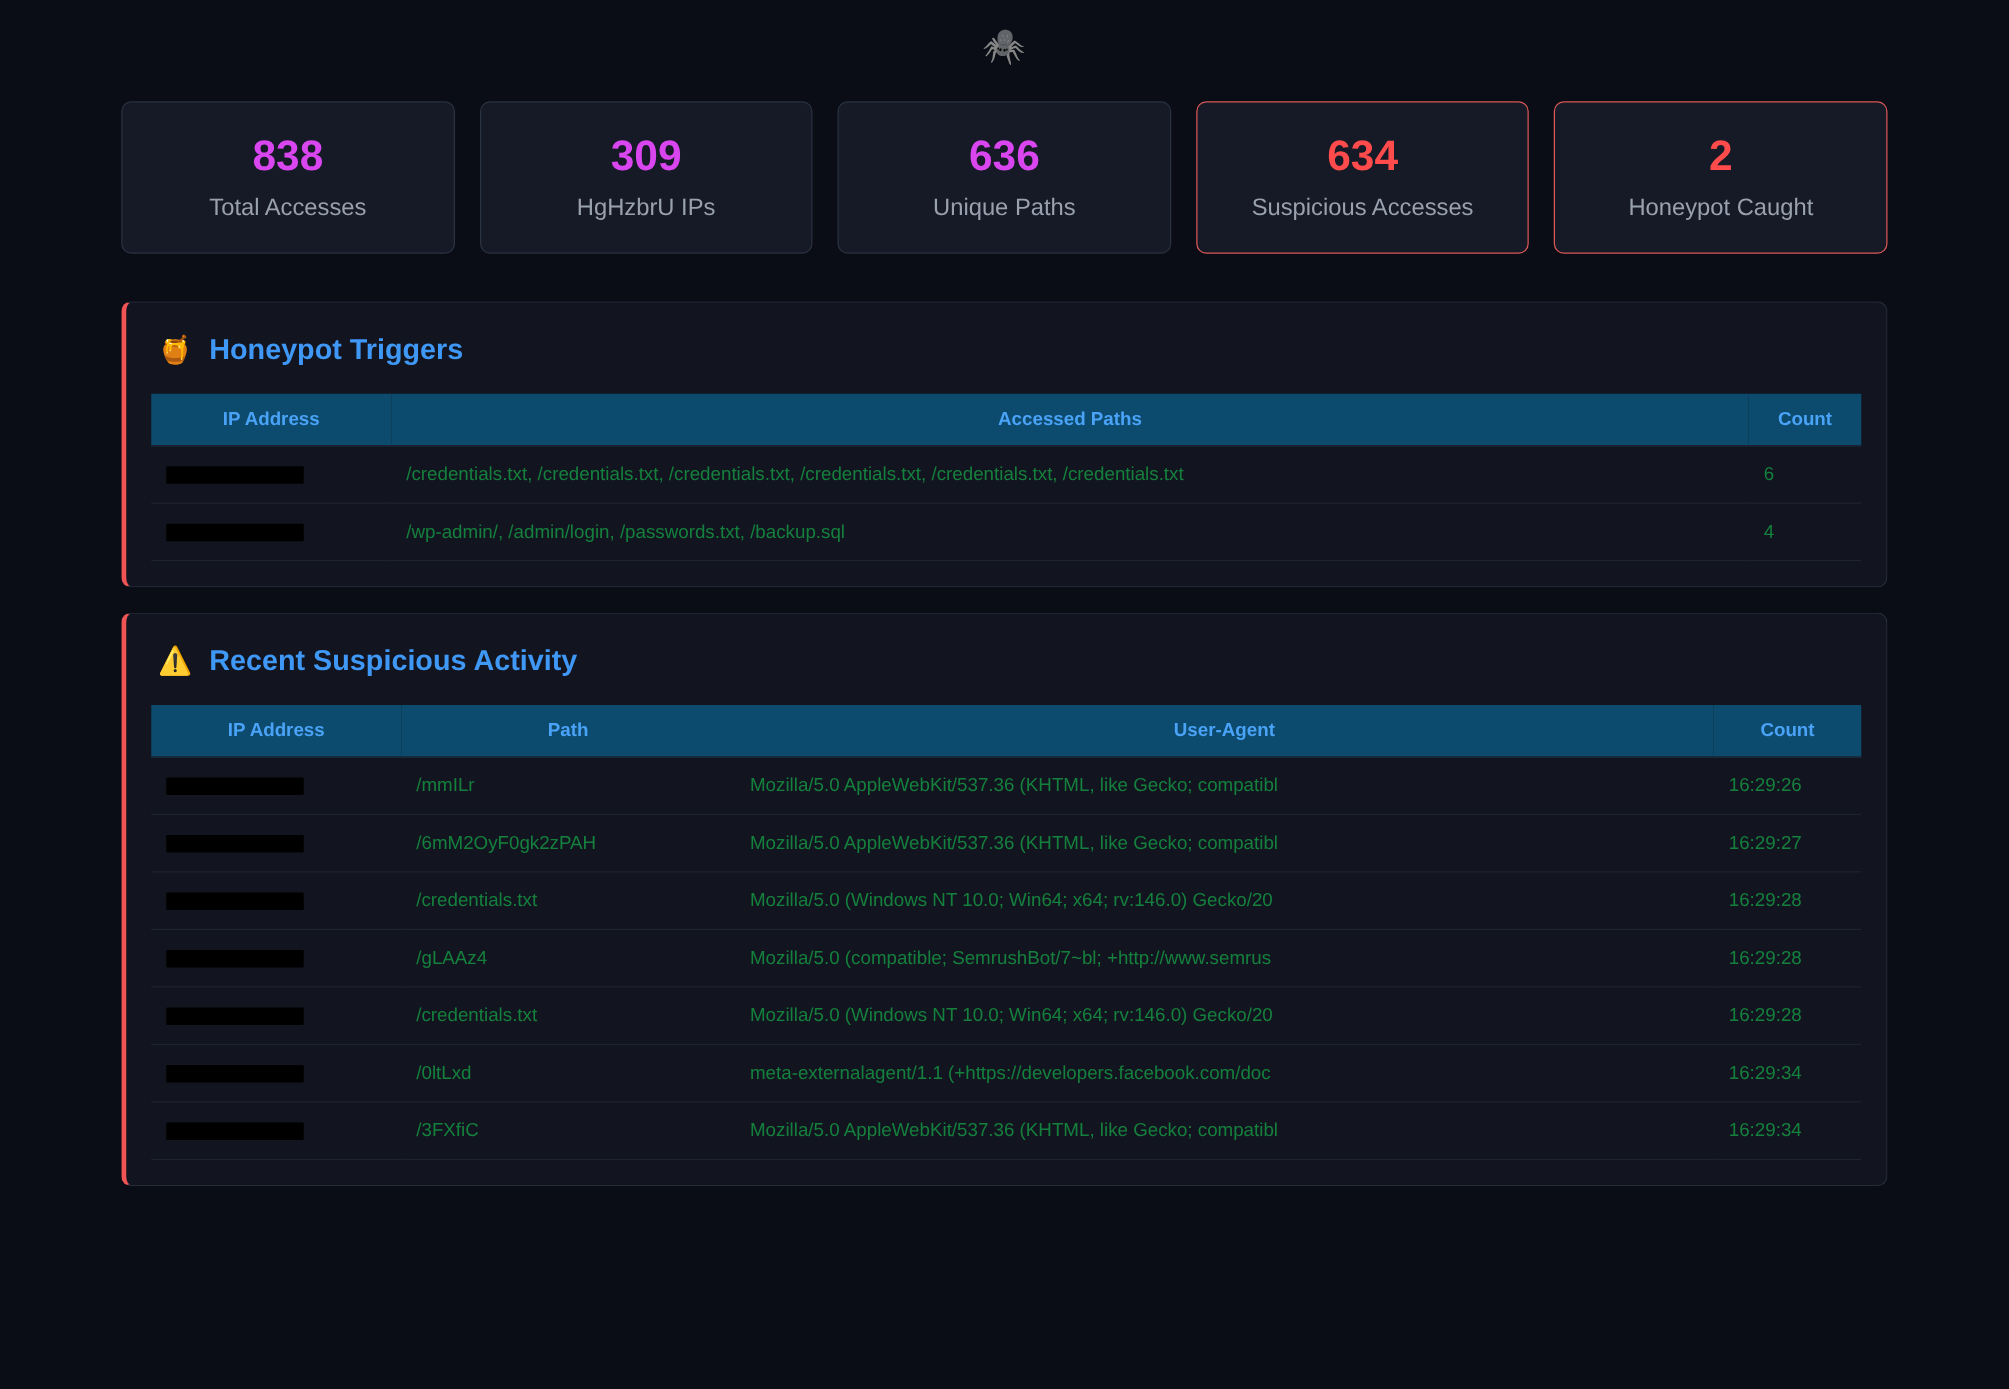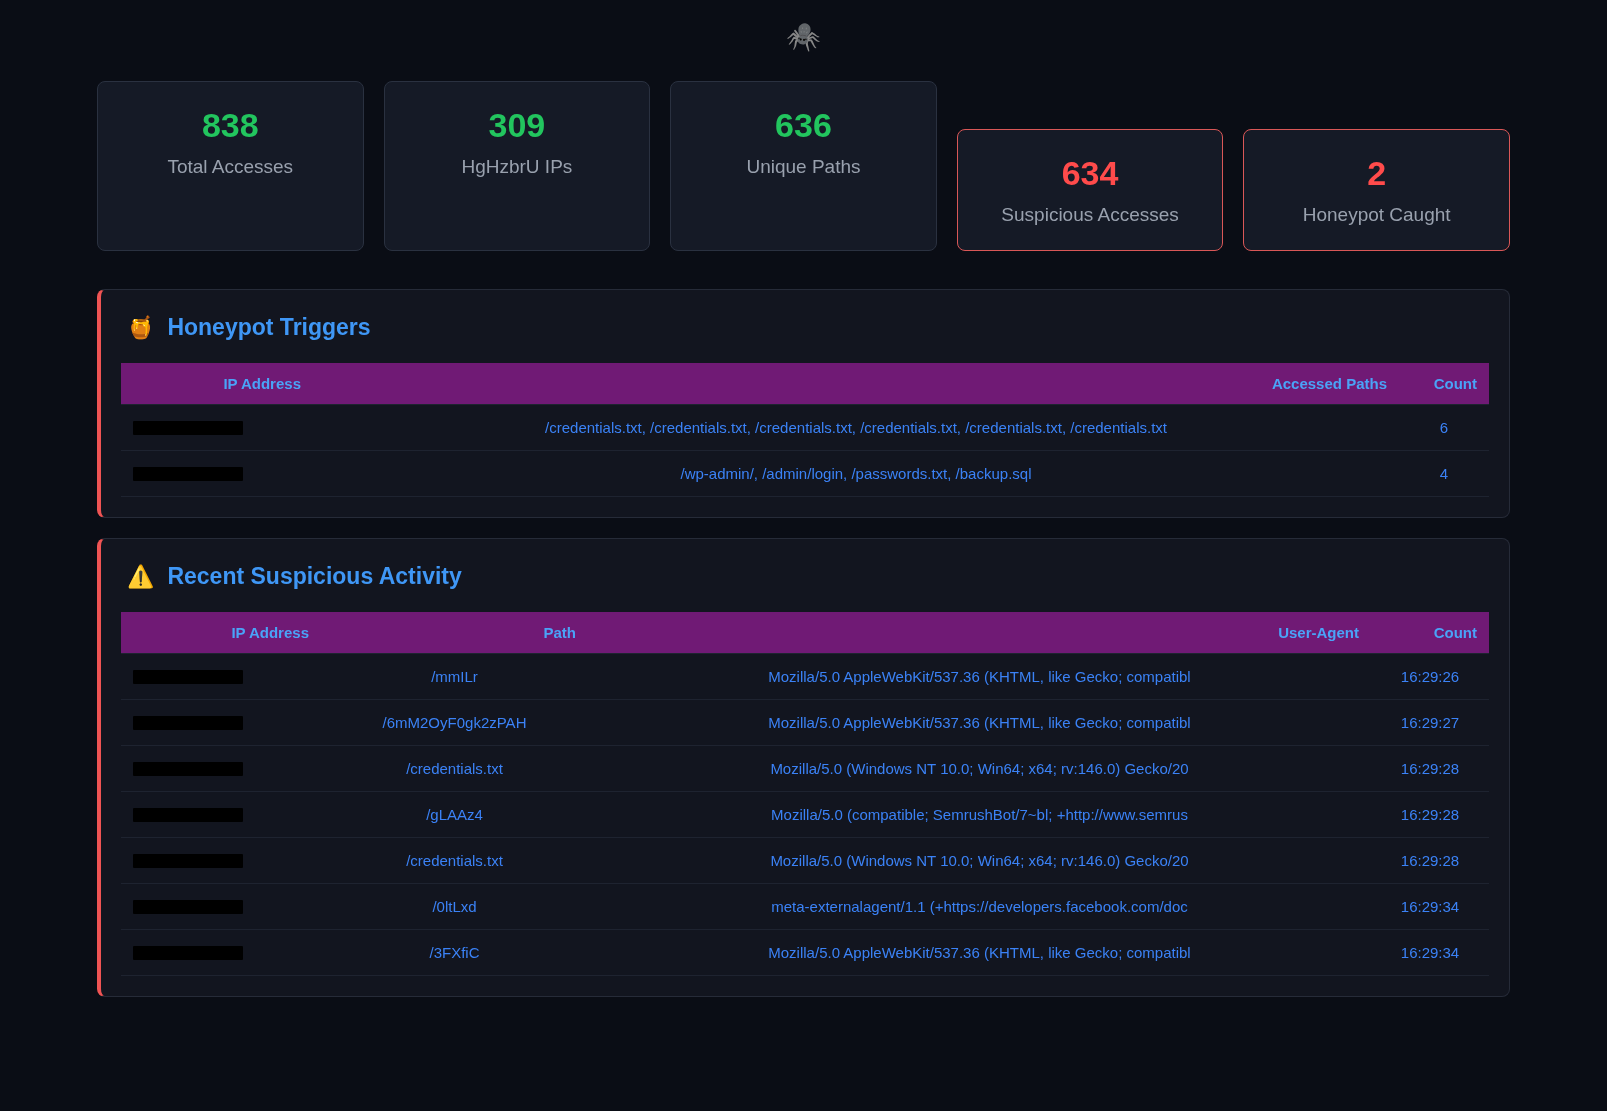--- a/index.html
+++ b/index.html
@@ -30,23 +30,23 @@
   
   .stats { display: flex; gap: 20px; }
   .stat-card {
     flex: 1;
     background: #151a26;
     border: 1px solid #2a3140;
     border-radius: 8px;
     text-align: center;
     padding: 26px 10px 24px;
   }
-  .stat-card .value { font-size: 34px; font-weight: bold; color: #22c55e; line-height: 1; }
+  .stat-card .value { font-size: 34px; font-weight: bold; color: #d946ef; line-height: 1; }
   .stat-card .label { margin-top: 14px; font-size: 19px; color: #99a1ae; }
-  .stat-card.alert { border-color: #d95757; margin-top: 48px; }
+  .stat-card.alert { border-color: #d95757; }
   .stat-card.alert .value { color: #ff4b4b; }
 
   
   .panel {
     margin-top: 20px;
     background: #12151f;
     border: 1px solid #262b38;
     border-left: 4px solid #f05454;
     border-radius: 8px;
     padding: 24px 20px 20px;
@@ -55,33 +55,32 @@
   .panel-title {
     display: flex; align-items: center; gap: 13px;
     font-size: 23px; font-weight: bold; color: #3f97f6;
     margin: 0 6px 22px;
   }
   .panel-title .section-icon { font-size: 22px; color: #e8a33d; }
 
   
   table { width: 100%; border-collapse: collapse; font-size: 15px; table-layout: fixed; }
   thead th {
-    background: #701a75;
+    background: #0c4a6e;
     color: #4aa3f7;
     font-weight: bold;
-    text-align: right;
+    text-align: center;
     padding: 12px 12px;
   }
   tbody td {
     padding: 14px 12px;
     border-top: 1px solid #1e2330;
-    color: #3b82f6;
+    color: #15803d;
     white-space: nowrap;
     overflow: hidden;
-    text-align: center;
   }
   tbody tr:last-child td { border-bottom: 1px solid #1e2330; margin-top: 36px; }
 
   .col-ip   { width: 192px; }
   .col-ip2  { width: 200px; }
   .col-path { width: 267px; }
   .col-count{ width: 90px; }
   .col-time { width: 118px; }
 
   .redact {

